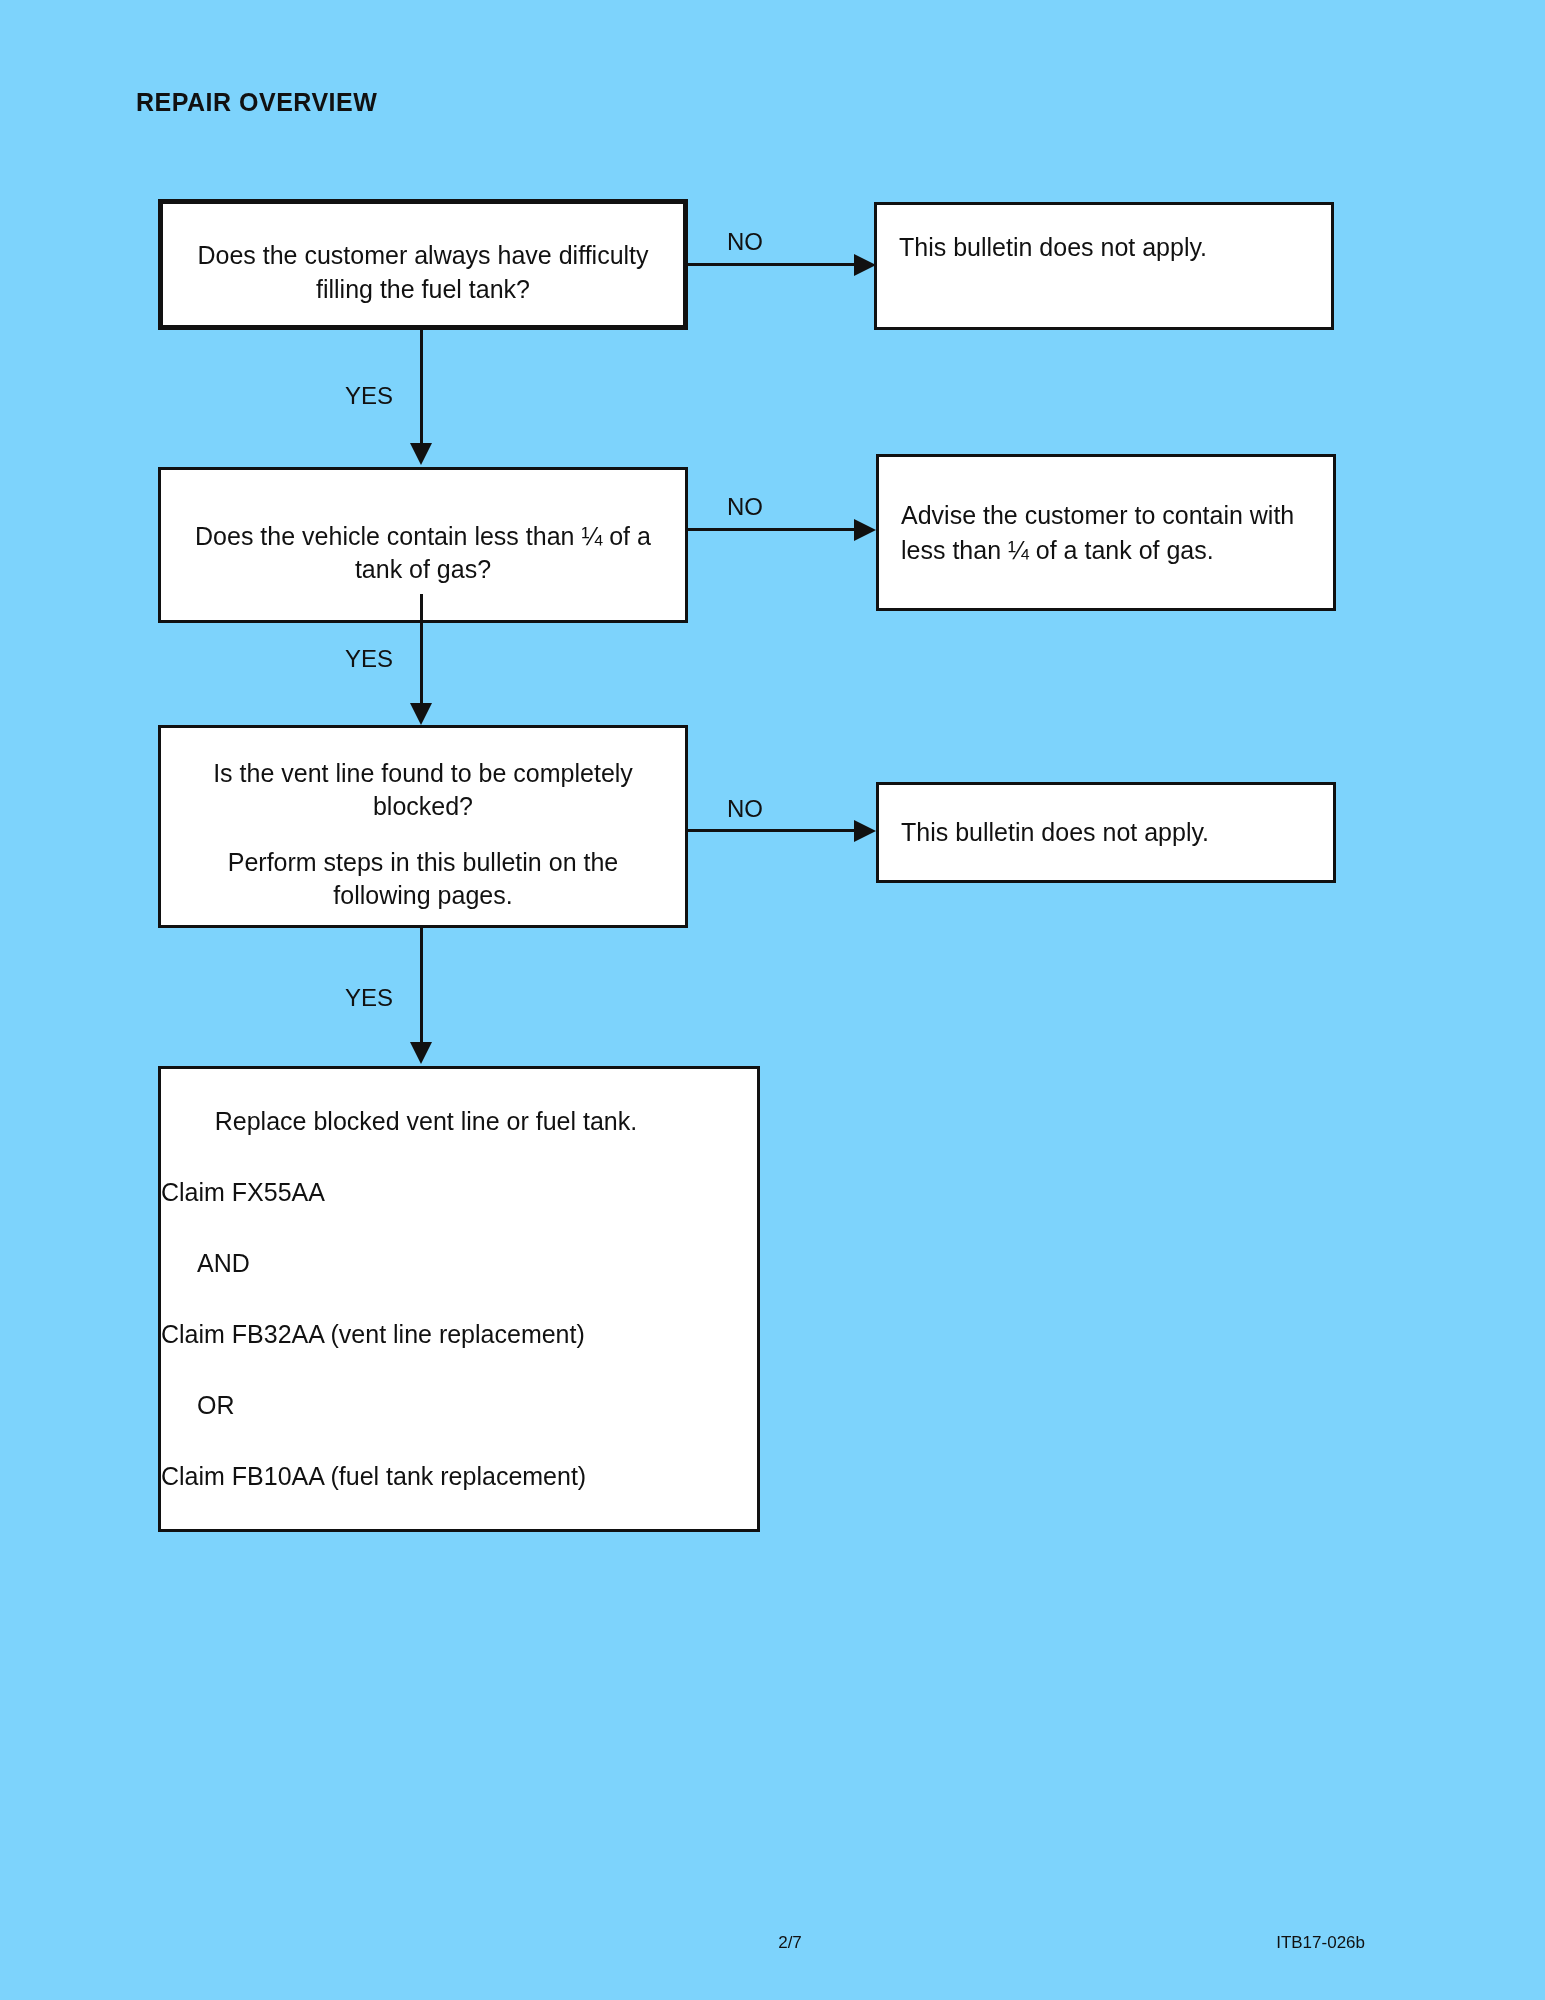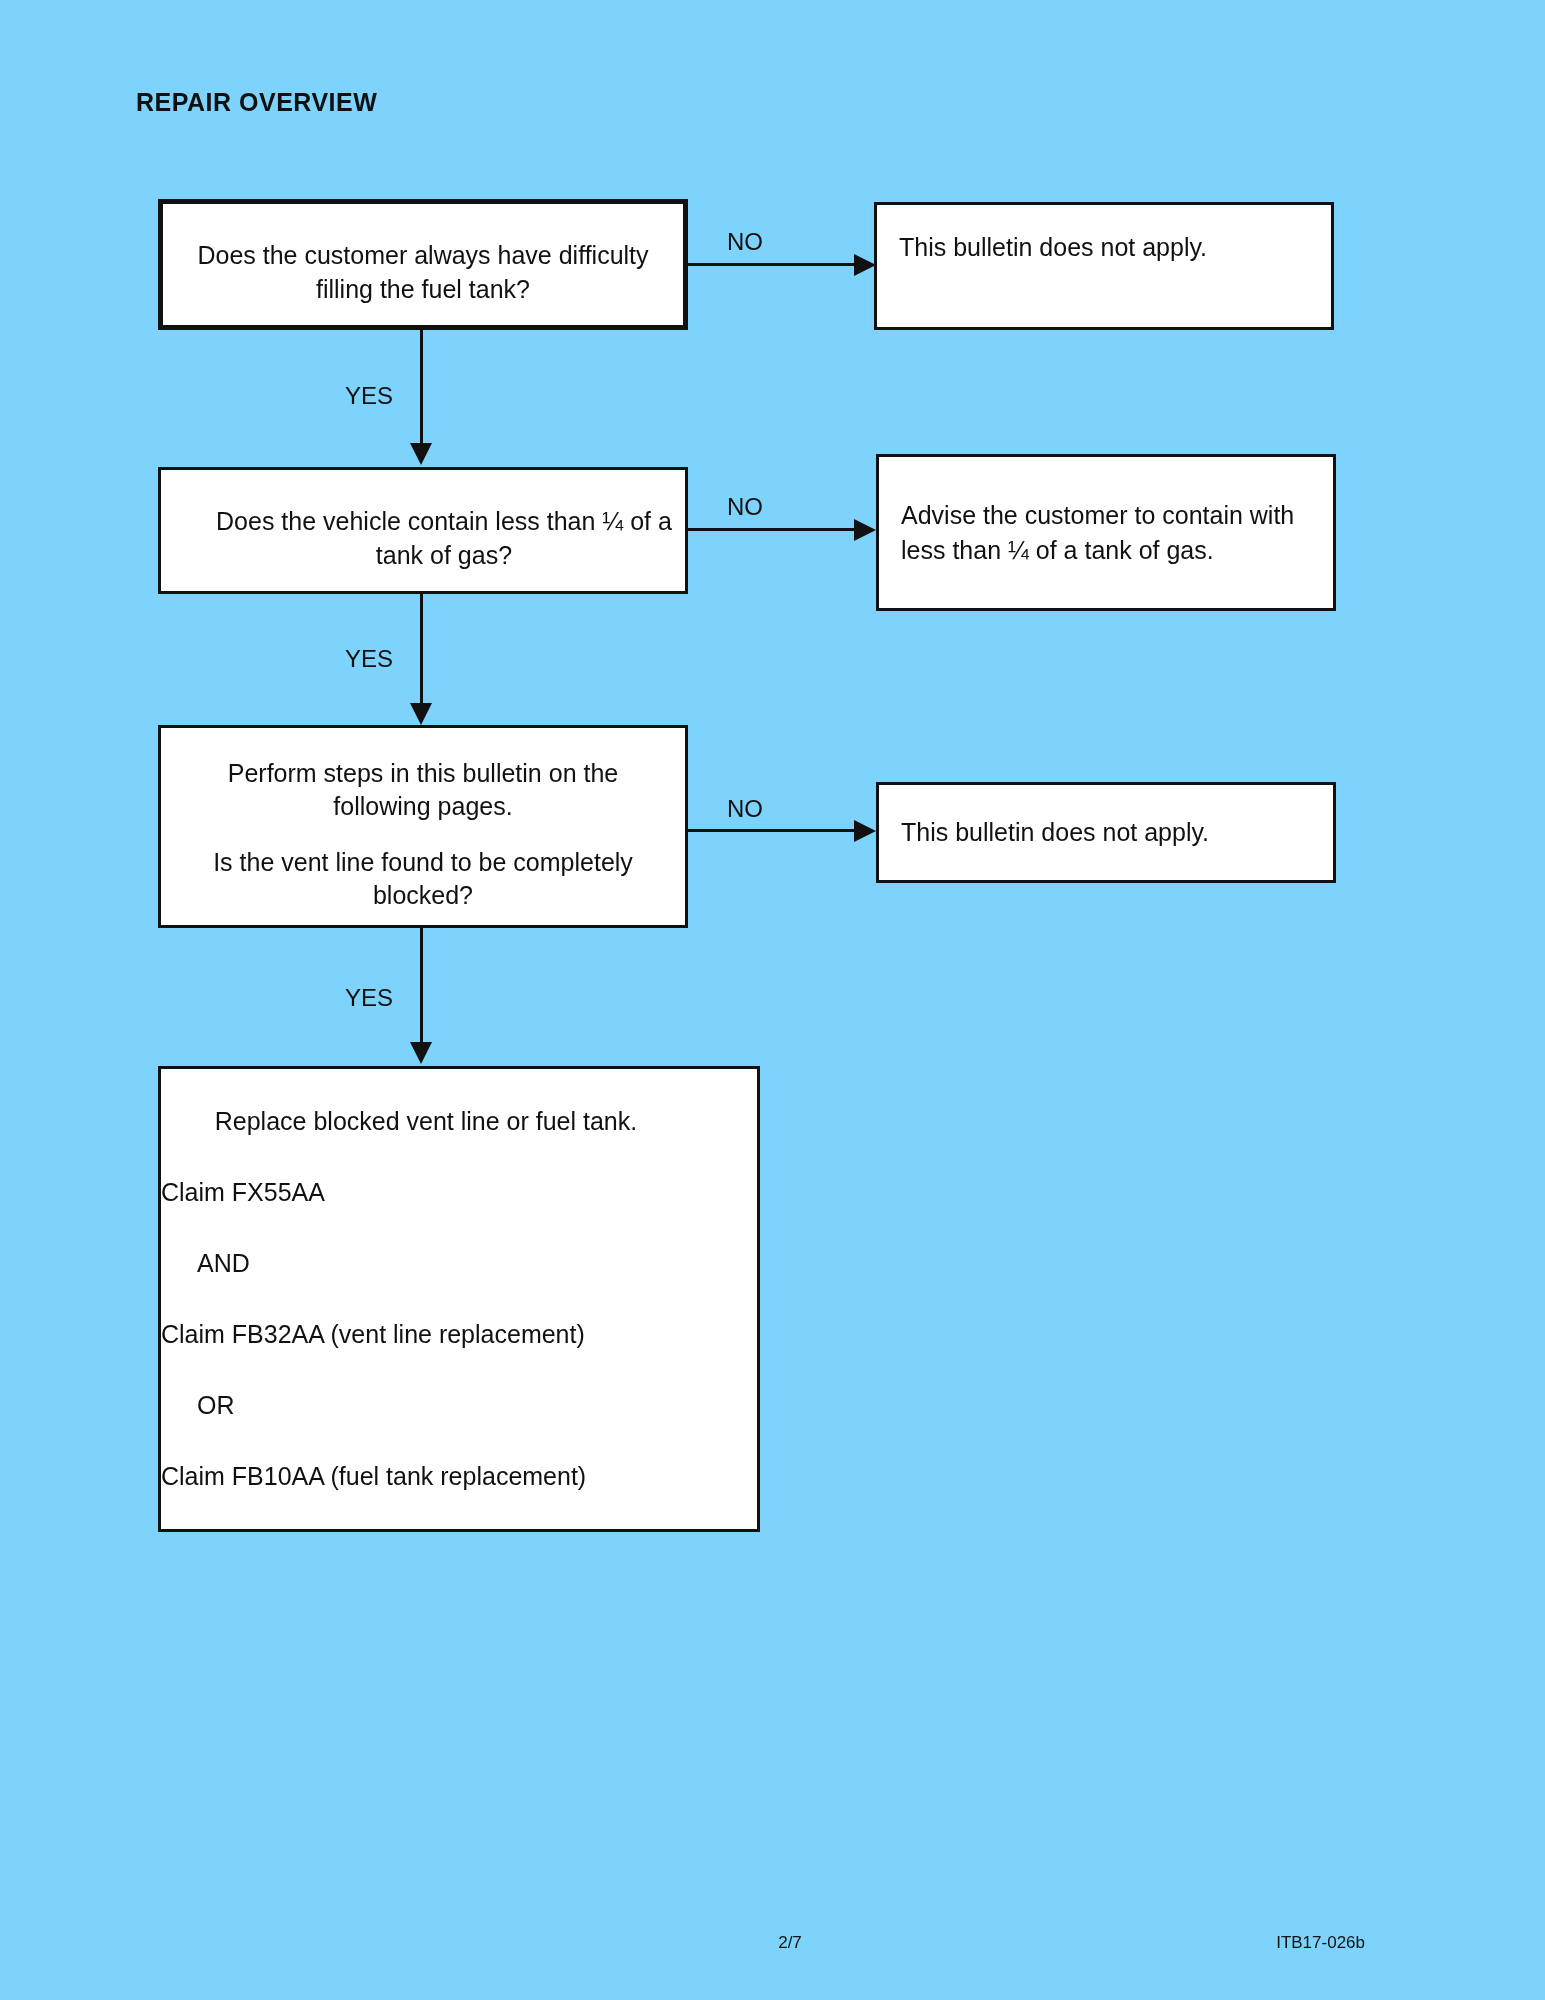--- a/index.html
+++ b/index.html
@@ -72,40 +72,40 @@
   <div class="arrow-right" style="left:854px; top:254px;"></div>
 
   <div class="box outcome" style="left:874px; top:202px; width:460px; height:128px; justify-content:flex-start; padding-top:25px;">
     <div class="para">This bulletin does not apply.</div>
   </div>
 
   <div class="lbl" style="left:345px; top:382px;">YES</div>
   <div class="vline" style="left:420px; top:330px; height:115px;"></div>
   <div class="arrow-down" style="left:410px; top:443px;"></div>
 
-  <div class="box decision" style="left:158px; top:467px; width:530px; height:127px;align-items:flex-end;">
+  <div class="box decision" style="left:158px; top:467px; width:530px; height:156px;">
     <div class="para">Does the vehicle contain less than ¼ of a tank of gas?</div>
   </div>
 
   <div class="lbl" style="left:727px; top:493px;">NO</div>
   <div class="hline" style="left:688px; top:528px; width:168px;"></div>
   <div class="arrow-right" style="left:854px; top:519px;"></div>
 
   <div class="box outcome" style="left:876px; top:454px; width:460px; height:157px;">
     <div class="para">Advise the customer to contain with</div>
     <div class="para">less than ¼ of a tank of gas.</div>
   </div>
 
   <div class="lbl" style="left:345px; top:645px;">YES</div>
   <div class="vline" style="left:420px; top:594px; height:111px;"></div>
   <div class="arrow-down" style="left:410px; top:703px;"></div>
 
   <div class="box decision" style="left:158px; top:725px; width:530px; height:203px;">
+    <div class="para">Is the vent line found to be completely blocked?</div>
     <div class="para">Perform steps in this bulletin on the following pages.</div>
-    <div class="para">Is the vent line found to be completely blocked?</div>
   </div>
 
   <div class="lbl" style="left:727px; top:795px;">NO</div>
   <div class="hline" style="left:688px; top:829px; width:168px;"></div>
   <div class="arrow-right" style="left:854px; top:820px;"></div>
 
   <div class="box outcome" style="left:876px; top:782px; width:460px; height:101px;">
     <div class="para">This bulletin does not apply.</div>
   </div>
 

